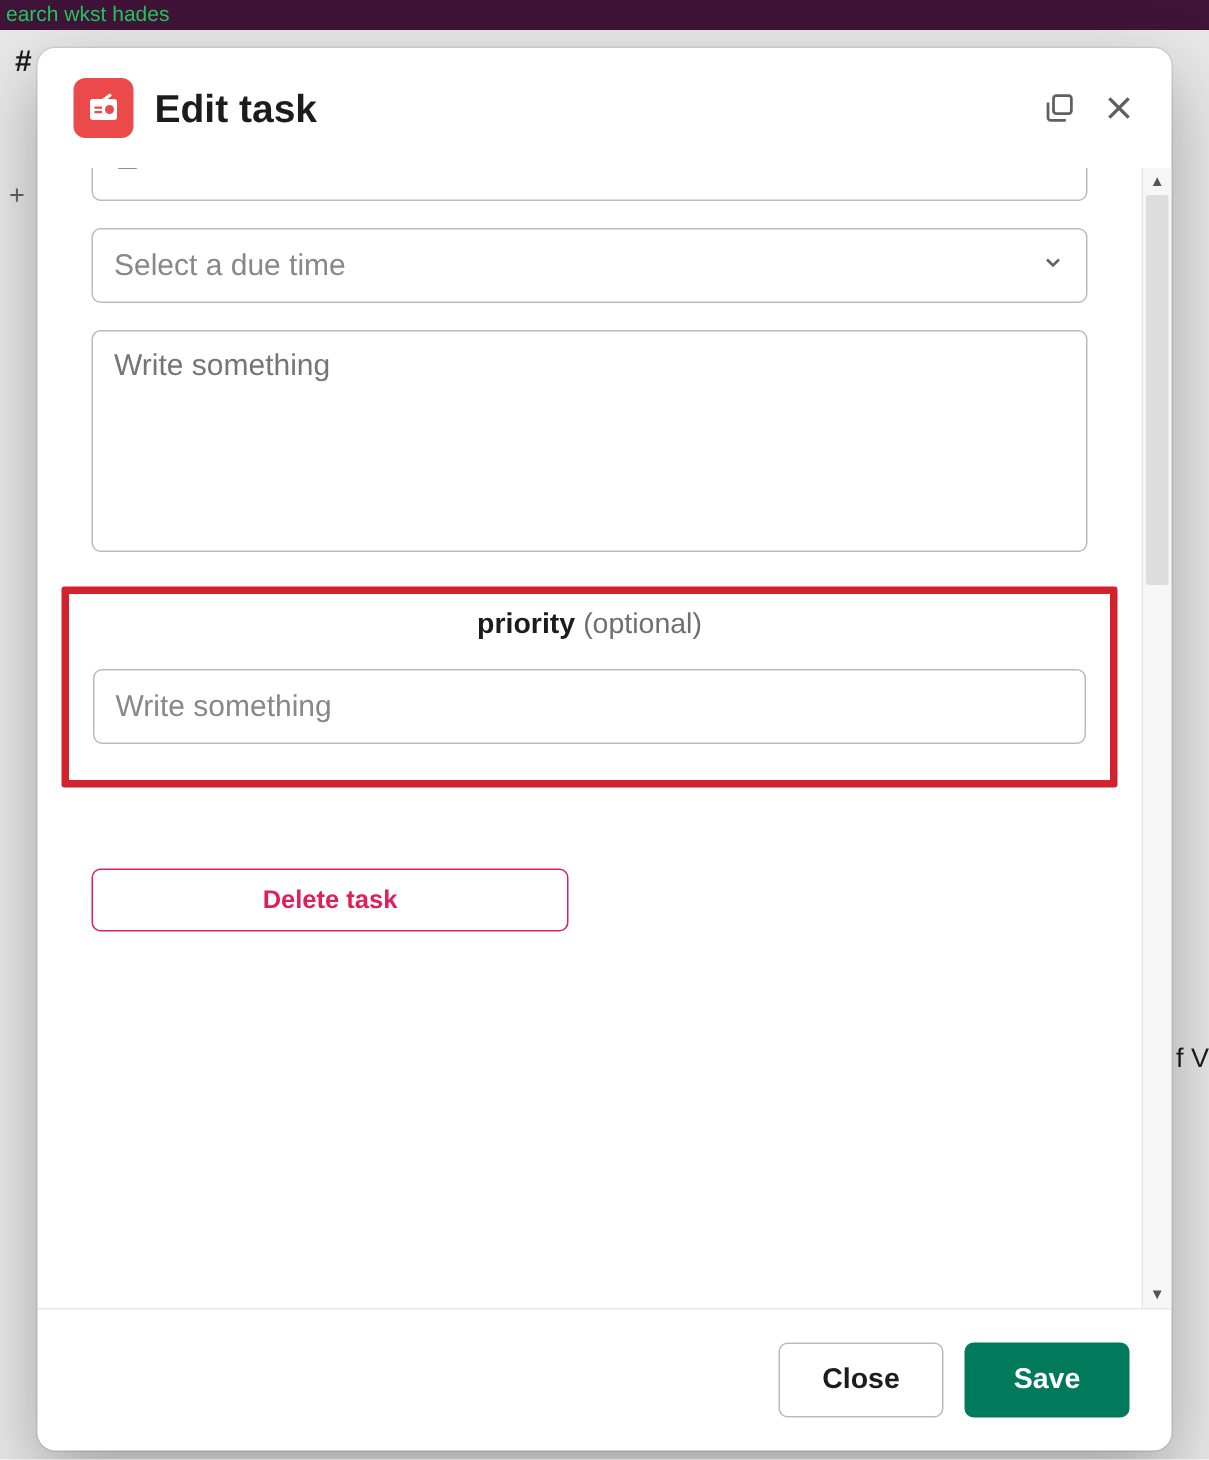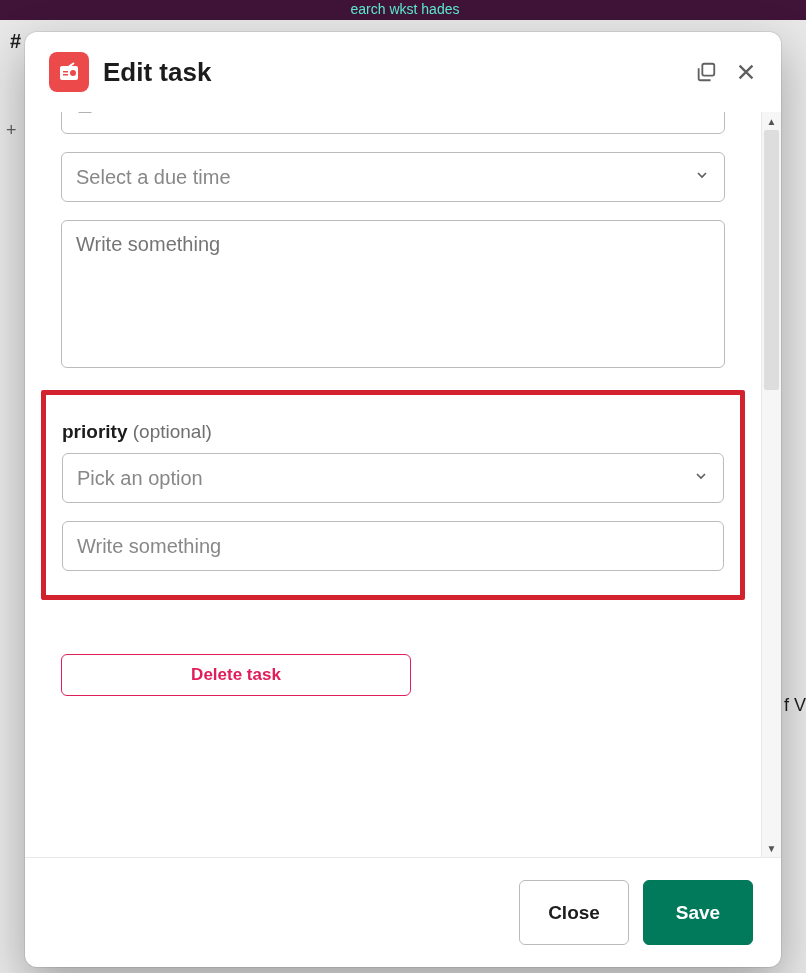--- a/index.html
+++ b/index.html
@@ -15,26 +15,25 @@
       overflow: hidden;
       position: relative;
     }
     .bg-header {
       position: absolute;
       top: 0;
       left: 0;
       right: 0;
       height: 20px;
       background: #3f1438;
-      color: #5eead4;
+      color: #22c55e;
       padding-left: 4px;
       font-size: 14px;
       line-height: 18px;
       overflow: hidden;
-      text-align: center;
     }
     .bg-channel {
       position: absolute;
       top: 30px;
       left: 10px;
       font-size: 20px;
       font-weight: 700;
       color: #1d1c1d;
     }
     .bg-plus {
@@ -224,46 +223,47 @@
     }
     .highlight-box {
       border: 5px solid #d2222d;
       border-radius: 2px;
       padding: 10px 16px 24px 16px;
       margin-top: 18px;
       margin-left: -20px;
       margin-right: -20px;
     }
     .highlight-box .field-block:first-child {
-      margin-top: 16px;
+      margin-top: 0;
+      text-align: center;
     }
     .delete-btn {
       margin-top: 54px;
-      width: 350px;
+      width: 318px;
       height: 42px;
       border: 1px solid #e01e5a;
       background: #fff;
       color: #e01e5a;
       font-size: 17px;
       font-weight: 600;
       border-radius: 6px;
       cursor: pointer;
       display: flex;
       align-items: center;
       justify-content: center;
     }
     .modal-footer {
       border-top: 1px solid #e8e8e8;
       padding: 22px 28px;
       display: flex;
       justify-content: flex-end;
       gap: 14px;
     }
     .btn {
-      height: 65px;
+      height: 50px;
       padding: 0 22px;
       border-radius: 6px;
       font-size: 19px;
       font-weight: 700;
       cursor: pointer;
       display: flex;
       align-items: center;
       justify-content: center;
       min-width: 110px;
     }
@@ -357,28 +357,20 @@
           <textarea class="textarea-box" placeholder="Write something" style=""></textarea>
         </div>
       </div>
 
       <div class="highlight-box">
         <div class="field-block">
           <div class="field-label">
             <span>priority</span>
             <span class="optional">(optional)</span>
           </div>
-          <div class="select-box">
-            <span class="placeholder-text">Pick an option</span>
-            <span class="chevron">
-              <svg width="16" height="16" viewBox="0 0 24 24" fill="none" stroke="currentColor" stroke-width="2.5">
-                  <path d="M6 9l6 6 6-6"></path>
-                </svg>
-            </span>
-          </div>
         </div>
 
         <div class="field-block">
           <div class="input-box">
             <span class="placeholder-text">Write something</span>
           </div>
         </div>
       </div>
 
       <div class="delete-btn">

